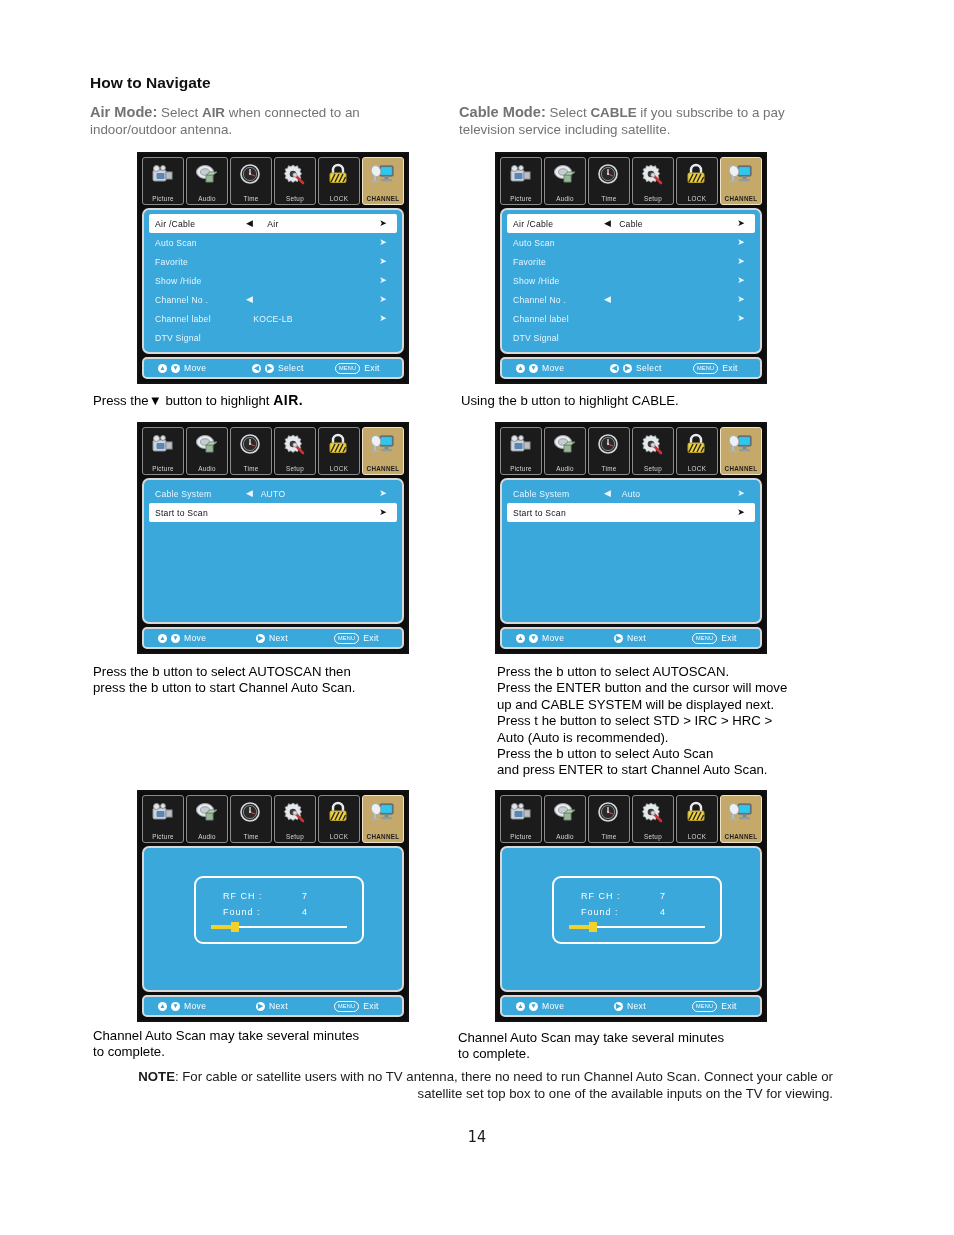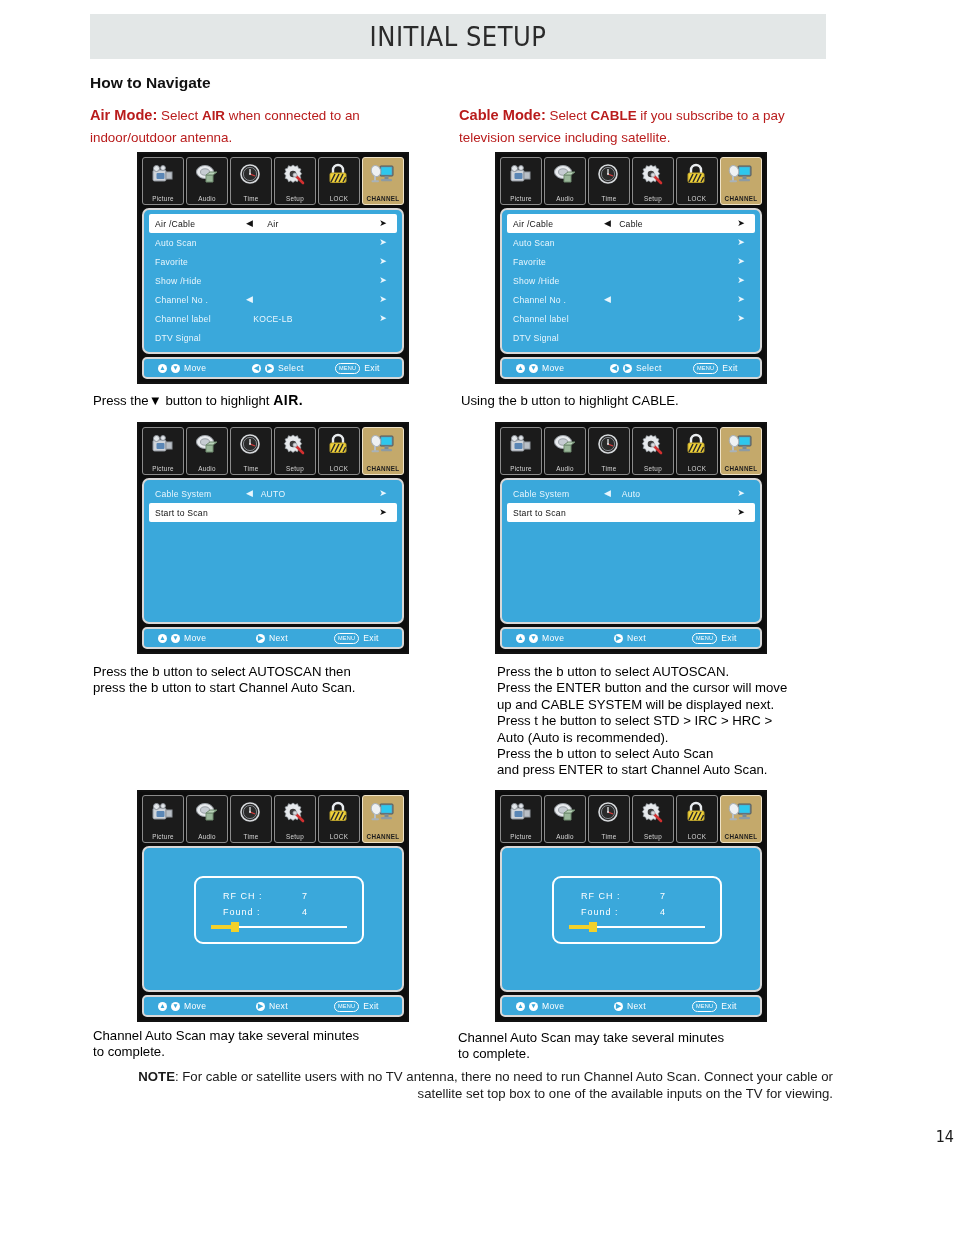--- a/index.html
+++ b/index.html
@@ -18,21 +18,21 @@
   .title-bar .title{
     font-size:27px;letter-spacing:.5px;color:#2b2b2b;font-weight:400;
     font-family:"DejaVu Sans Condensed","Liberation Sans",sans-serif;
   }
 
   .howto{
     position:absolute;left:90px;top:74px;font-size:15.5px;font-weight:bold;color:#111;
   }
 
   
-  .intro{position:absolute;font-size:13.4px;line-height:22px;color:#b91c1c;width:350px;}
+  .intro{position:absolute;font-size:13.4px;line-height:17px;color:#737373;width:350px;}
   .intro.left{left:90px;top:104px;}
   .intro.right{left:459px;top:104px;width:365px;}
   .intro b{font-weight:bold;}
   .intro .lead{font-weight:bold;font-size:14.6px;}
 
   
   .cap{position:absolute;font-size:13.2px;line-height:16.4px;color:#000000;white-space:pre-line;}
 
   
   .osd{
@@ -114,33 +114,30 @@
   .bar-fill{position:absolute;left:0;top:-1px;height:4px;background:#f2d12a;}
   .bar-knob{position:absolute;top:-4px;width:8px;height:10px;background:#f2d12a;}
 
   
   .note{
     position:absolute;left:93px;top:1068px;width:740px;font-size:13.2px;
     line-height:17px;color:#1a1a1a;text-align:right;
   }
   .note b{font-weight:bold;}
   .pageno{
-    position:absolute;left:0;right:0;top:1127px;text-align:right;
+    position:absolute;left:0;right:0;top:1127px;text-align:center;
     font-size:16px;color:#1a1a1a;
     font-family:"DejaVu Sans Condensed","Liberation Sans",sans-serif;
   }
 </style>
 </head>
 <body>
 
 <div class="page">
 
-  <div class="title-bar">
-    <div class="title">INITIAL SETUP</div>
-  </div>
 
   <div class="howto">How to Navigate</div>
 
   <div class="intro left">
     <span class="lead">Air Mode:</span><span> Select </span><b>AIR</b><span> when connected to an indoor/outdoor antenna.</span>
   </div>
 
   <div class="intro right">
     <span class="lead">Cable Mode:</span><span> Select </span><b>CABLE</b><span> if you subscribe to a pay television service including satellite.</span>
   </div>

